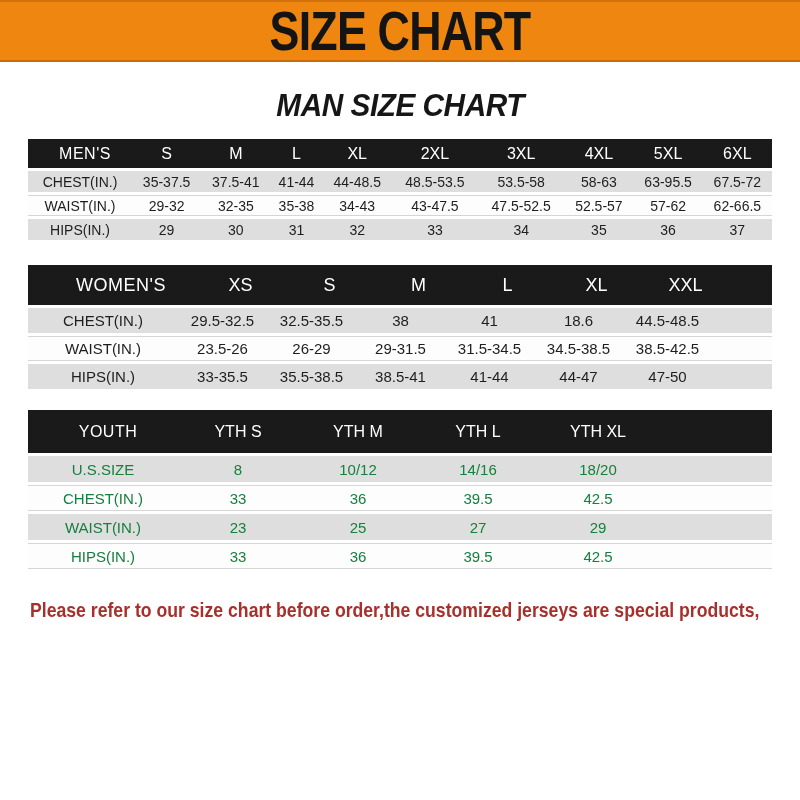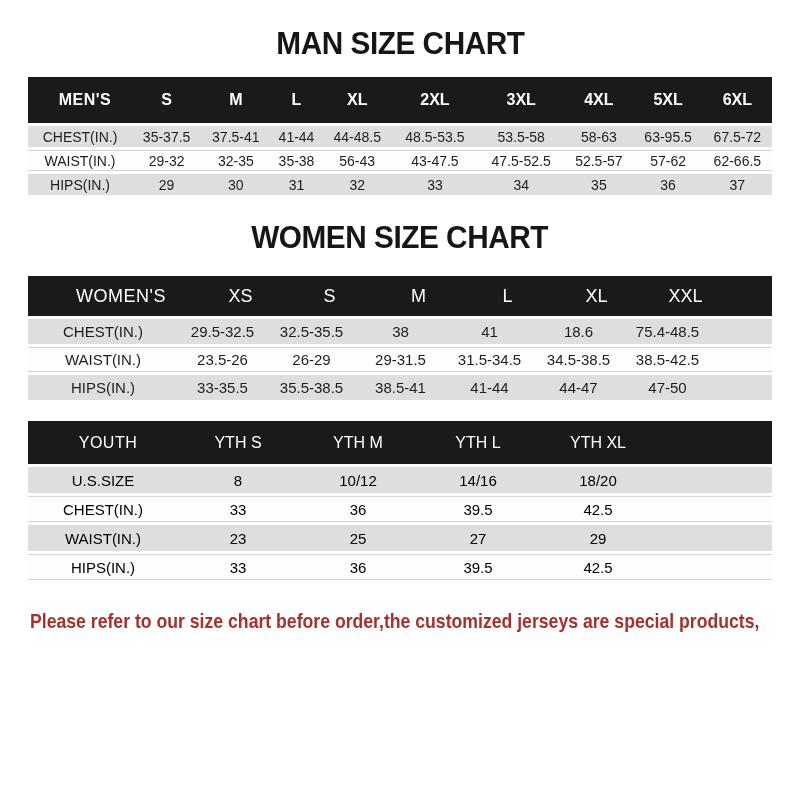--- a/index.html
+++ b/index.html
@@ -41,21 +41,21 @@
     display: inline-block;
     font-weight: bold;
     font-size: 32px;
     line-height: 34px;
     color: #161616;
     letter-spacing: -0.5px;
     transform: scaleX(0.93);
     transform-origin: center;
     white-space: nowrap;
   }
-  #men-title { margin-top: 26px; }
+  #men-title { margin-top: 26px; font-style: italic; }
   #women-title { margin-top: 22px; }
   #youth-title { margin-top: 44px; }
 
   
   table.chart {
     width: 744px;
     margin: 0 28px;
     border-collapse: separate;
     border-spacing: 0;
     table-layout: auto;
@@ -75,31 +75,31 @@
     color: #ffffff;
     border-bottom: 3px solid #ffffff;
   }
   th.bar-label {
     text-align: left;
     font-weight: bold;
     padding-left: 10px;
     letter-spacing: 0.5px;
   }
 
-  #men-table tr.bar th { height: 49px; font-size: 16px; font-weight: bold; }
+  #men-table tr.bar th { height: 32px; font-size: 16px; font-weight: normal; }
   #men-table th.bar-label { font-size: 22px; font-weight: bold; }
   #men-table td { height: 24px; font-size: 14px; color: #1e1e1e; }
 
   #women-table tr.bar th { height: 43px; font-size: 18px; font-weight: normal; padding-left: 36px; }
   #women-table th.bar-label { font-size: 24px; font-weight: bold; }
   #women-table td { height: 28px; font-size: 15px; color: #1e1e1e; }
 
   #youth-table tr.bar th { height: 46px; font-size: 16px; font-weight: normal; }
   #youth-table th.bar-label { font-size: 24px; font-weight: bold; }
-  #youth-table td { height: 29px; font-size: 15px; color: #000000; }
+  #youth-table td { height: 29px; font-size: 15px; color: #15803d; }
 
   tr.gray td {
     background: #dedede;
     border-bottom: 3px solid #ffffff;
   }
   tr.white td {
     background: #fdfdfd;
     border-bottom: 3px solid #ffffff;
     box-shadow: inset 0 1px 0 #d6d6d6, inset 0 -1px 0 #d6d6d6;
   }
@@ -120,20 +120,23 @@
     transform: scaleX(0.84);
     transform-origin: left;
     white-space: nowrap;
   }
 </style>
 </head>
 <body>
 
 <div class="page">
 
+  <header class="banner">
+    <span class="banner-title">SIZE CHART</span>
+  </header>
 
   <section>
     <h2 class="section-title" id="men-title"><span>MAN SIZE CHART</span></h2>
 
     <table class="chart" id="men-table">
       <thead>
         <tr class="bar">
           <th class="bar-label" style="width:104px">MEN'S</th>
           <th>S</th>
           <th>M</th>
@@ -157,21 +160,21 @@
           <td>53.5-58</td>
           <td>58-63</td>
           <td>63-95.5</td>
           <td>67.5-72</td>
         </tr>
         <tr class="white">
           <td>WAIST(IN.)</td>
           <td>29-32</td>
           <td>32-35</td>
           <td>35-38</td>
-          <td>56-43</td>
+          <td>34-43</td>
           <td>43-47.5</td>
           <td>47.5-52.5</td>
           <td>52.5-57</td>
           <td>57-62</td>
           <td>62-66.5</td>
         </tr>
         <tr class="gray">
           <td>HIPS(IN.)</td>
           <td>29</td>
           <td>30</td>
@@ -181,21 +184,20 @@
           <td>34</td>
           <td>35</td>
           <td>36</td>
           <td>37</td>
         </tr>
       </tbody>
     </table>
   </section>
 
   <section>
-    <h2 class="section-title" id="women-title"><span>WOMEN SIZE CHART</span></h2>
 
     <table class="chart" id="women-table">
       <colgroup>
         <col style="width:150px">
         <col style="width:89px">
           <col style="width:89px">
           <col style="width:89px">
         <col style="width:89px">
           <col style="width:89px">
           <col style="width:89px">
@@ -214,21 +216,21 @@
         </tr>
       </thead>
       <tbody>
         <tr class="gray">
           <td>CHEST(IN.)</td>
           <td>29.5-32.5</td>
           <td>32.5-35.5</td>
           <td>38</td>
           <td>41</td>
           <td>18.6</td>
-          <td>75.4-48.5</td>
+          <td>44.5-48.5</td>
           <td></td>
         </tr>
         <tr class="white">
           <td>WAIST(IN.)</td>
           <td>23.5-26</td>
           <td>26-29</td>
           <td>29-31.5</td>
           <td>31.5-34.5</td>
           <td>34.5-38.5</td>
           <td>38.5-42.5</td>

